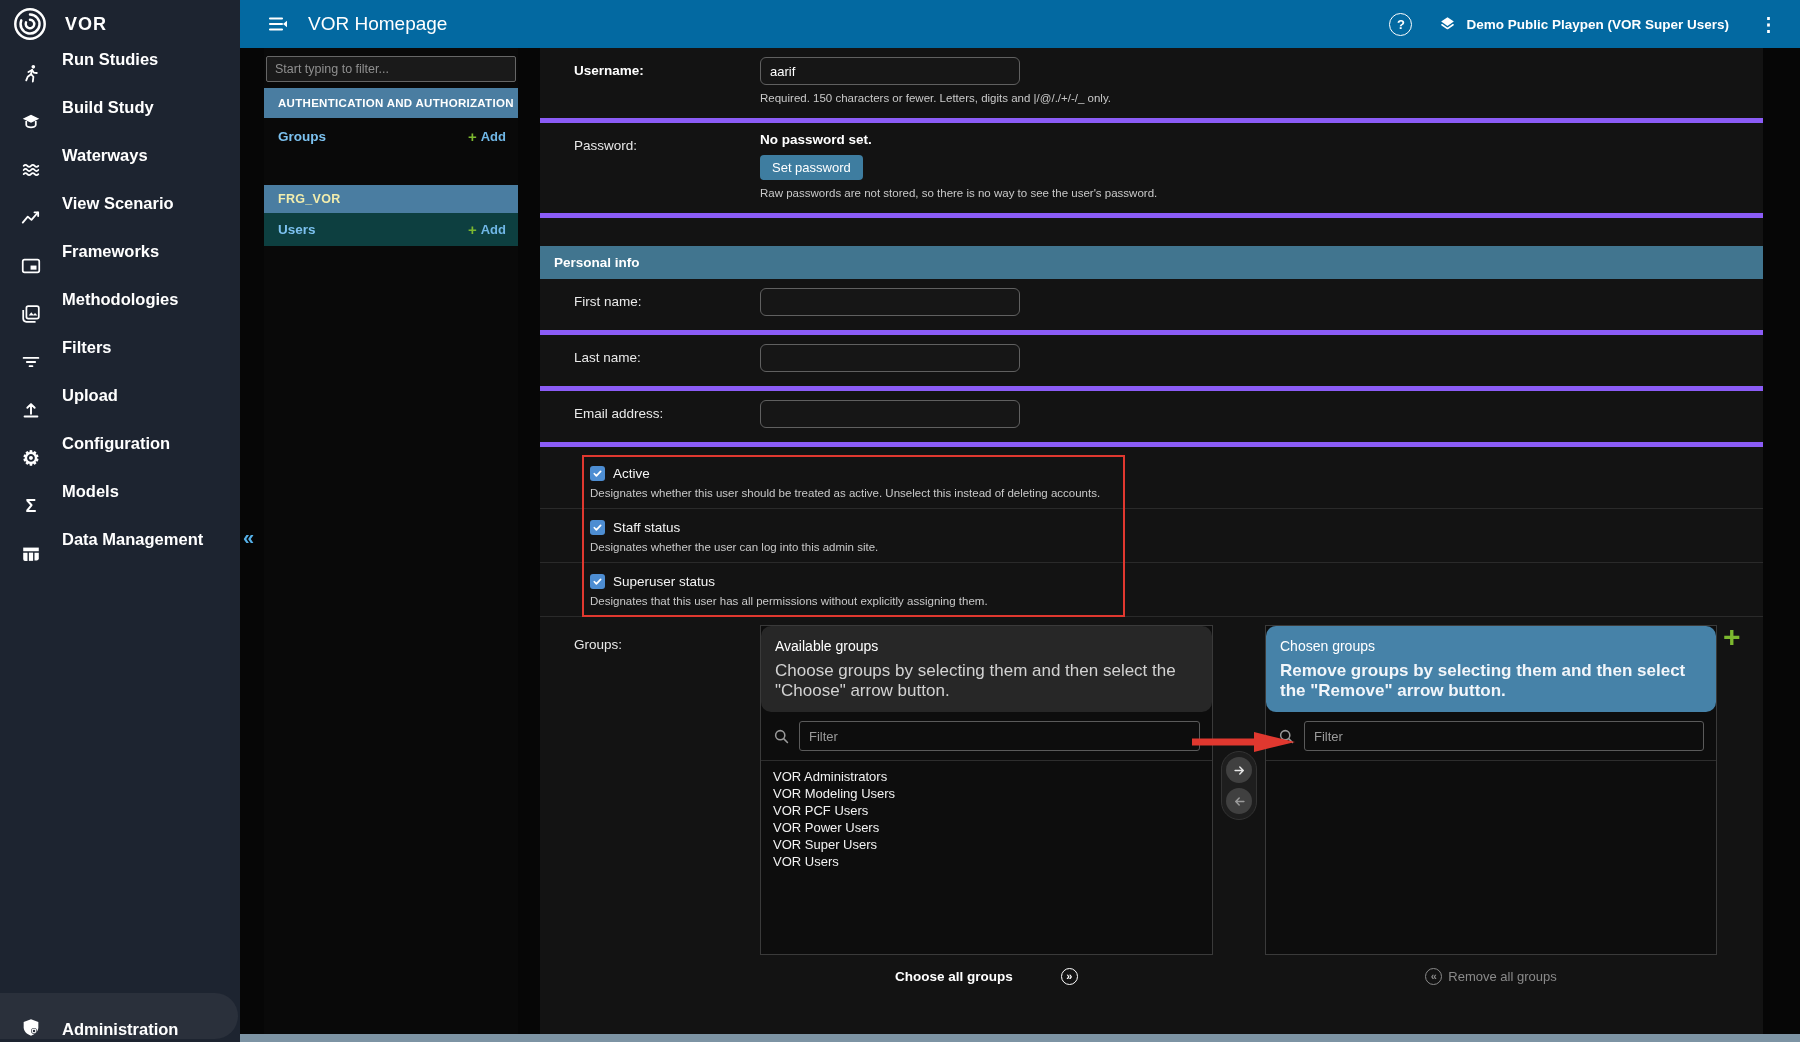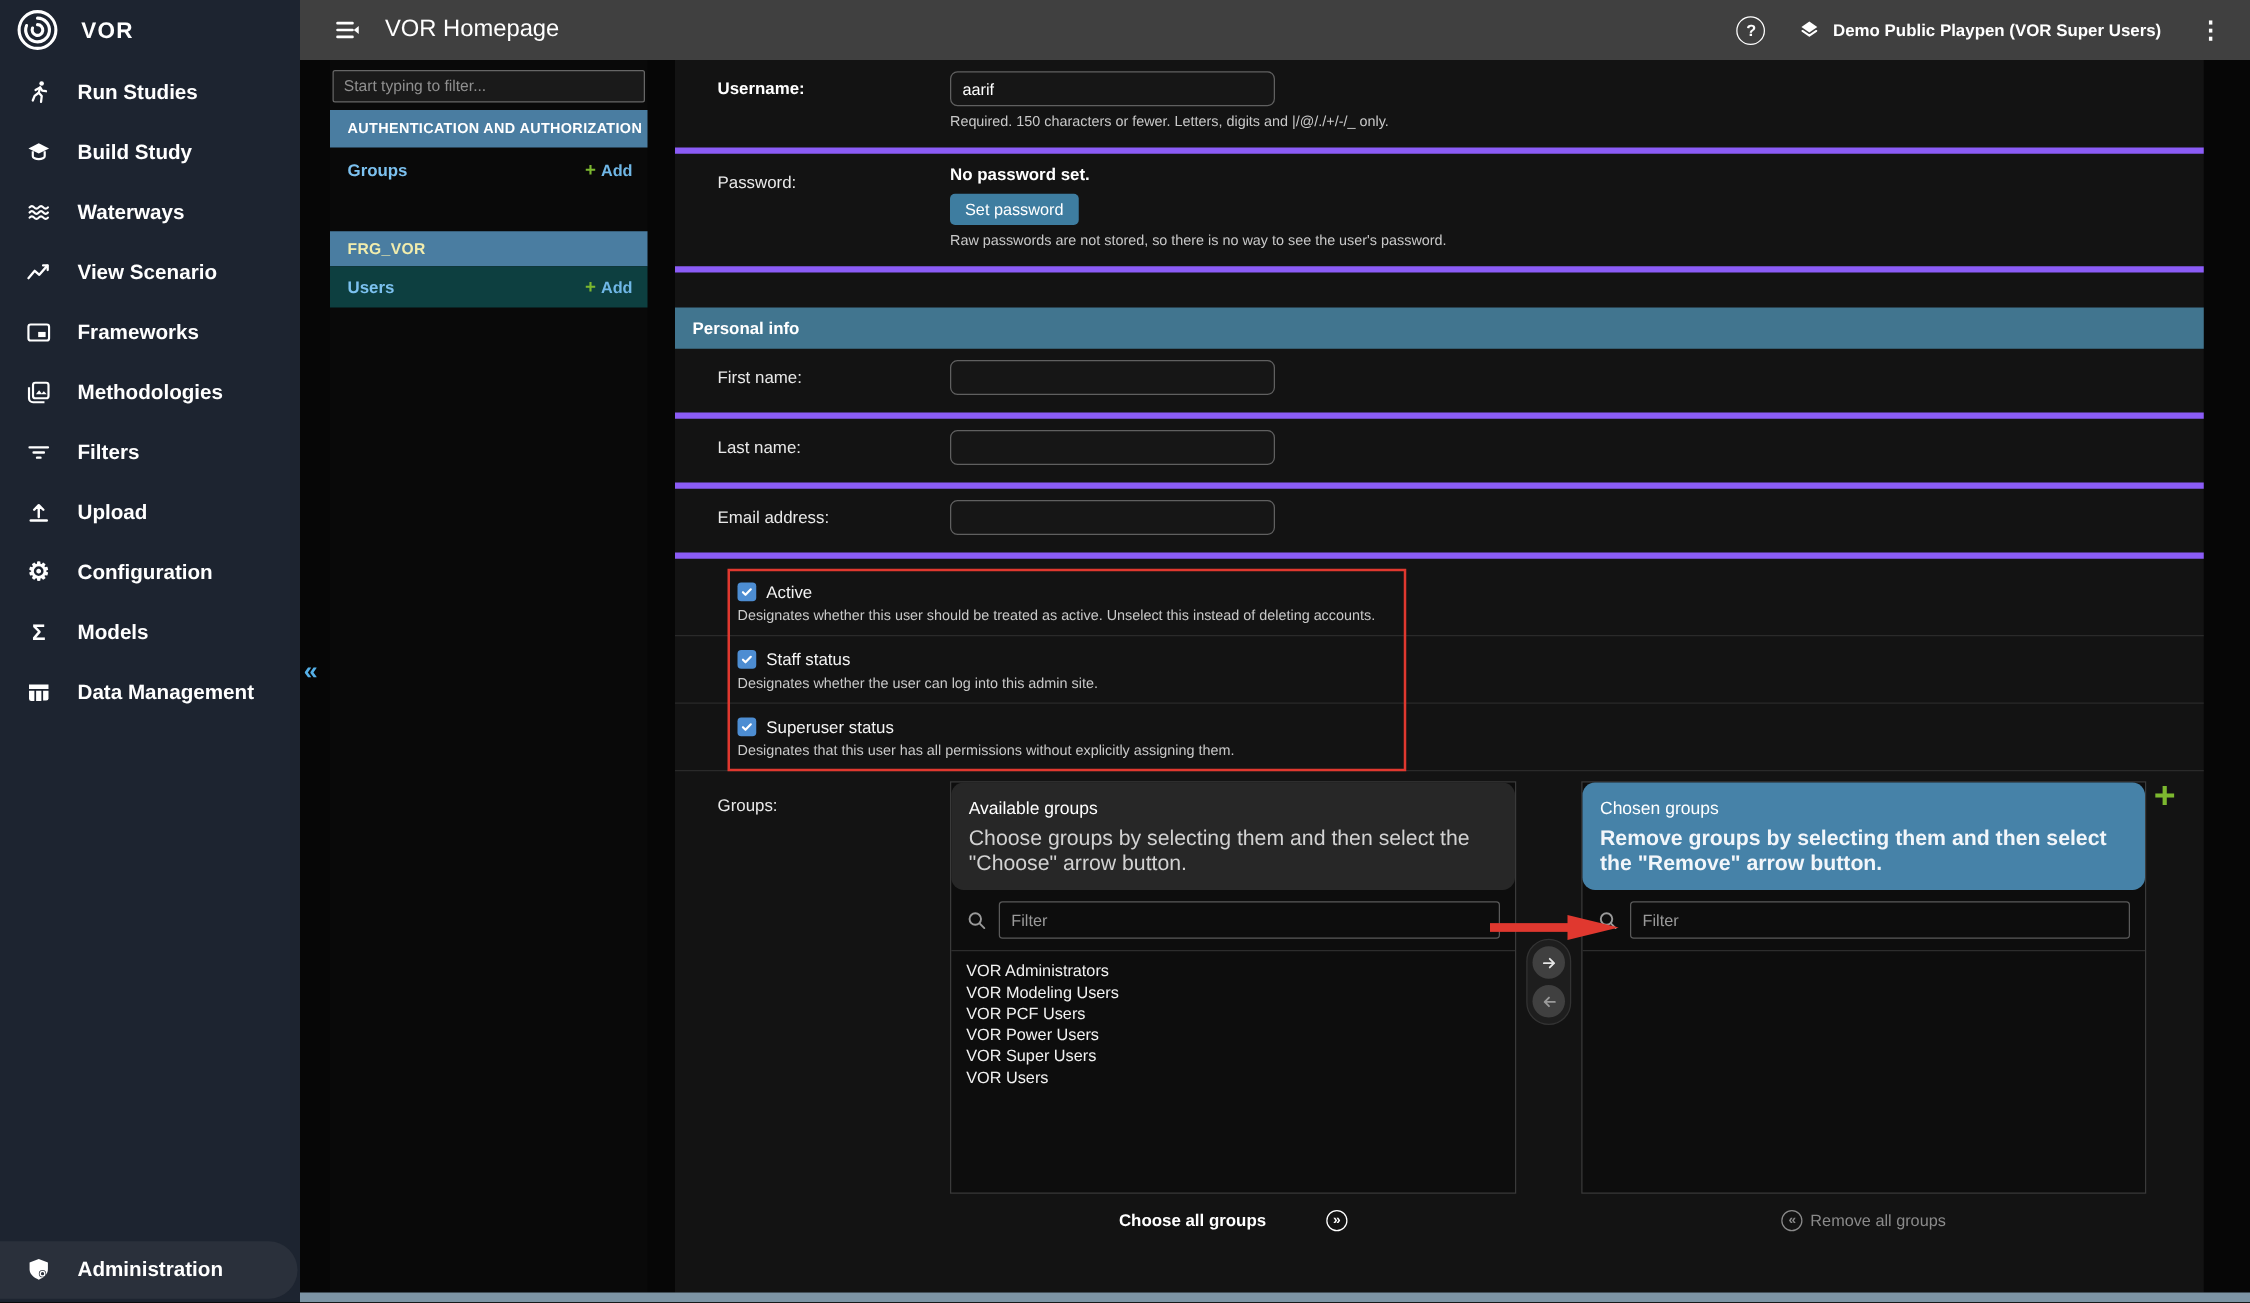--- a/index.html
+++ b/index.html
@@ -5,30 +5,30 @@
   html,body{margin:0;padding:0;background:#060606;}
   .screen{position:relative;width:1800px;height:1042px;background:#060606;overflow:hidden;
           font-family:"Liberation Sans",sans-serif;color:#fff;}
   svg{display:block}
 
   
   .sidebar{position:absolute;left:0;top:0;width:240px;height:1042px;background:#1d2430;}
   .logo-row{height:48px;display:flex;align-items:center;gap:15px;padding-left:10px;}
   .brand{font-size:18px;font-weight:bold;letter-spacing:1px;}
   .snav{margin-top:2px;}
-  .sitem{height:48px;display:flex;align-items:center;gap:19px;padding-left:19px;
+  .sitem{height:48px;display:flex;gap:19px;padding-left:19px;
          font-size:16.5px;font-weight:600;color:#fff;cursor:pointer;}
   .sicon{width:24px;display:flex;justify-content:center;align-items:center;}
   .glyph-ic{font-size:20px;line-height:1;color:#fff;}
   .admin-pill{position:absolute;left:0;bottom:3px;width:238px;height:46px;background:#2a303b;
-              border-radius:0 23px 23px 0;display:flex;align-items:center;gap:19px;
+              border-radius:0 23px 23px 0;display:flex;align-items:flex-end;gap:19px;
               padding-left:19px;font-size:16.5px;font-weight:600;box-sizing:border-box;}
 
   
-  .topbar{position:absolute;left:240px;top:0;width:1560px;height:48px;background:#404040;
+  .topbar{position:absolute;left:240px;top:0;width:1560px;height:48px;background:#0369a1;
           display:flex;align-items:center;}
   .menu-ic{margin-left:26px;}
   .page-title{margin-left:18px;font-size:19px;font-weight:500;}
   .top-right{margin-left:auto;display:flex;align-items:center;gap:26px;margin-right:18px;}
   .qicon{width:21px;height:21px;border:1.8px solid #fff;border-radius:50%;display:flex;
          align-items:center;justify-content:center;font-size:13px;font-weight:bold;}
   .wsp{display:flex;align-items:center;gap:9px;font-size:13.5px;font-weight:bold;}
   .kebab{font-size:19px;font-weight:bold;letter-spacing:0;line-height:1;padding:0 4px;}
 
   .collapse{position:absolute;left:243px;top:526px;color:#55b0e8;font-size:20px;font-weight:bold;cursor:pointer;}

